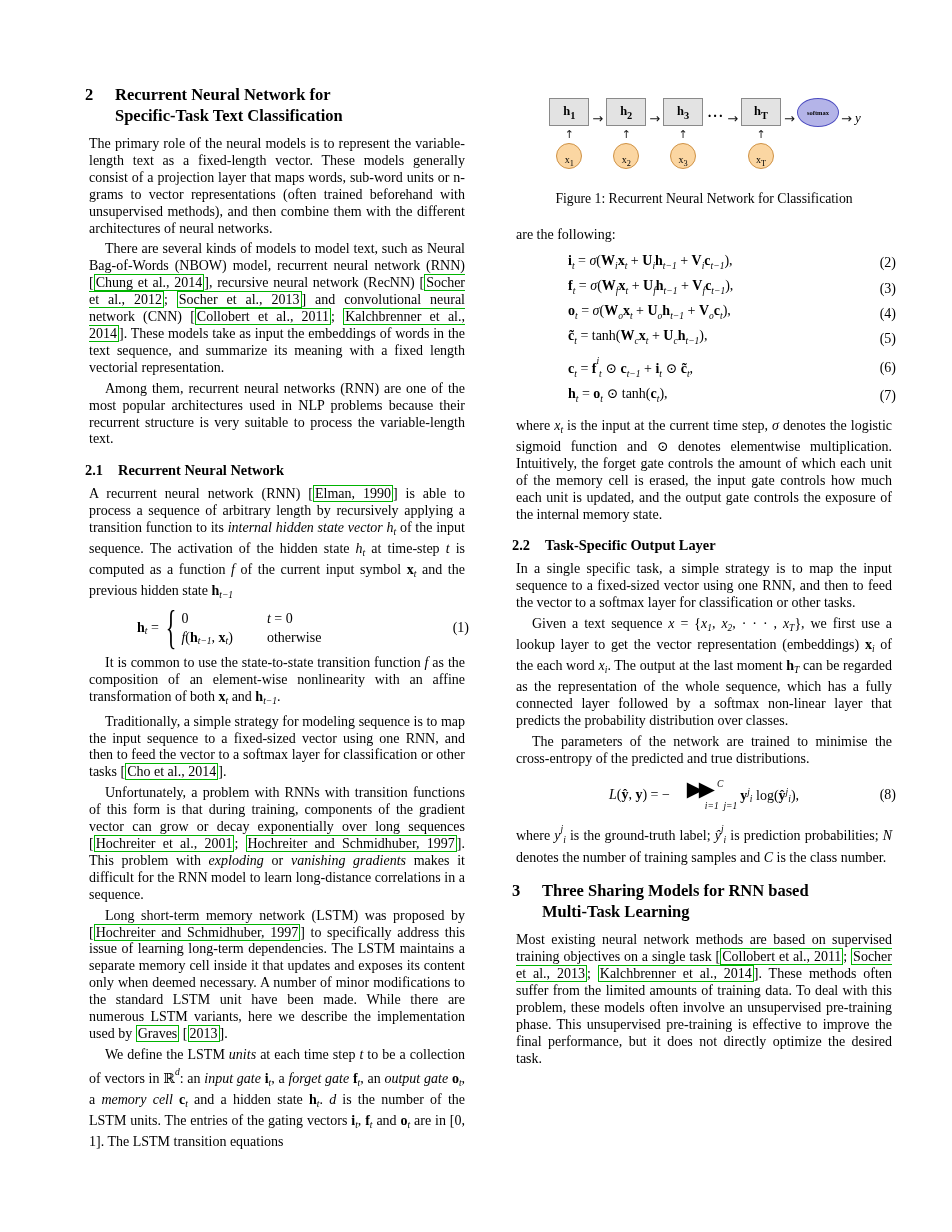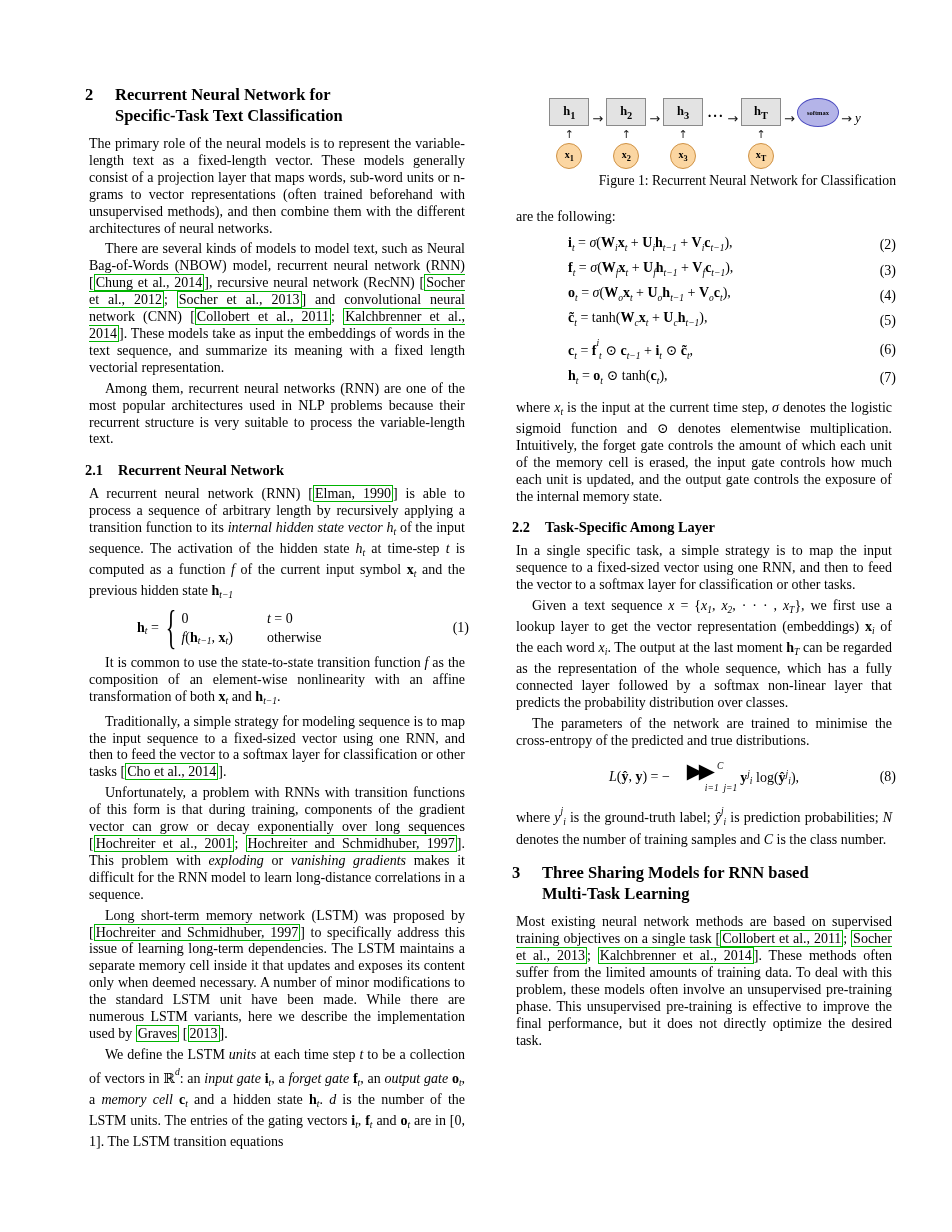--- a/index.html
+++ b/index.html
@@ -54,28 +54,28 @@
   
   .figure { margin:6px 0 20px 0; }
   .fig-diagram { display:flex; justify-content:center; align-items:flex-start; padding-top:8px; }
   .fig-unit { display:flex; flex-direction:column; align-items:center; width:44px; }
   .fig-box { width:38px; height:26px; background:#e3e3e3; border:1px solid #8a8a8a;
              display:flex; align-items:center; justify-content:center;
              font-weight:bold; font-size:12.5px; }
   .fig-varrow { height:17px; line-height:17px; font-size:11px; color:#222;
                 font-family:"DejaVu Sans",sans-serif; }
   .fig-circle { width:24px; height:24px; border-radius:50%; background:#fbd6a2; border:1px solid #cf9245;
-                display:flex; align-items:center; justify-content:center; font-weight:bold; font-size:10px; }
+                display:flex; align-items:flex-end; justify-content:center; font-weight:normal; font-size:10px; }
   .fig-softmax { width:40px; height:27px; border-radius:50%; background:#b4b4e8; border:1px solid #4d4dc0;
                  display:flex; align-items:center; justify-content:center; font-weight:bold; font-size:6.5px; }
   .fig-harrow { margin-top:13px; font-size:13px; padding:0 1px; color:#111;
                 font-family:"DejaVu Sans",sans-serif; }
   .fig-dots { margin-top:11px; font-size:14px; letter-spacing:1px; padding:0 2px; font-weight:bold; }
   .fig-y { margin-top:12px; font-style:italic; font-size:13px; padding-left:2px; }
-  .fig-caption { margin-top:4px; text-align:right; font-size:13.7px; }
+  .fig-caption { margin-top:22px; text-align:center; font-size:13.7px; }
 </style>
 </head>
 <body>
 
 <div class="page">
 
   <div class="col col-left">
 
     <div class="sec-h">
       <span class="num">2</span>
@@ -208,21 +208,21 @@
       <div class="eq-row">
         <span><span class="sg sg-bm">h</span><span class="sg sg-sub">t</span><span class="sg"> = </span><span class="sg sg-bm">o</span><span class="sg sg-sub">t</span><span class="sg"> ⊙ tanh(</span><span class="sg sg-bm">c</span><span class="sg sg-sub">t</span><span class="sg">),</span></span>
         <span class="eq-num">(7)</span>
       </div>
     </div>
 
     <p class="para noindent"><span class="sg">where </span><span class="sg sg-m">x</span><span class="sg sg-sub">t</span><span class="sg"> is the input at the current time step, </span><span class="sg sg-m">σ</span><span class="sg"> denotes the logistic sigmoid function and ⊙ denotes elementwise multiplication. Intuitively, the forget gate controls the amount of which each unit of the memory cell is erased, the input gate controls how much each unit is updated, and the output gate controls the exposure of the internal memory state.</span></p>
 
     <div class="subsec-h">
       <span class="num">2.2</span>
-      <span class="ttl">Task-Specific Among Layer</span>
+      <span class="ttl">Task-Specific Output Layer</span>
     </div>
 
     <p class="para noindent"><span class="sg">In a single specific task, a simple strategy is to map the input sequence to a fixed-sized vector using one RNN, and then to feed the vector to a softmax layer for classification or other tasks.</span></p>
     <p class="para"><span class="sg">Given a text sequence </span><span class="sg sg-m">x</span><span class="sg"> = {</span><span class="sg sg-m">x</span><span class="sg sg-sub">1</span><span class="sg">, </span><span class="sg sg-m">x</span><span class="sg sg-sub">2</span><span class="sg">, · · · , </span><span class="sg sg-m">x</span><span class="sg sg-sub">T</span><span class="sg">}, we first use a lookup layer to get the vector representation (embeddings) </span><span class="sg sg-bm">x</span><span class="sg sg-sub">i</span><span class="sg"> of the each word </span><span class="sg sg-m">x</span><span class="sg sg-sub">i</span><span class="sg">. The output at the last moment </span><span class="sg sg-bm">h</span><span class="sg sg-sub">T</span><span class="sg"> can be regarded as the representation of the whole sequence, which has a fully connected layer followed by a softmax non-linear layer that predicts the probability distribution over classes.</span></p>
     <p class="para"><span class="sg">The parameters of the network are trained to minimise the cross-entropy of the predicted and true distributions.</span></p>
 
     <div class="eq8">
       <span><span class="sg sg-m">L</span><span class="sg">(</span><span class="sg sg-bm">ŷ</span><span class="sg">, </span><span class="sg sg-bm">y</span><span class="sg">) = −</span></span>
       <span class="sum-stack">
         <span class="sum-main">

